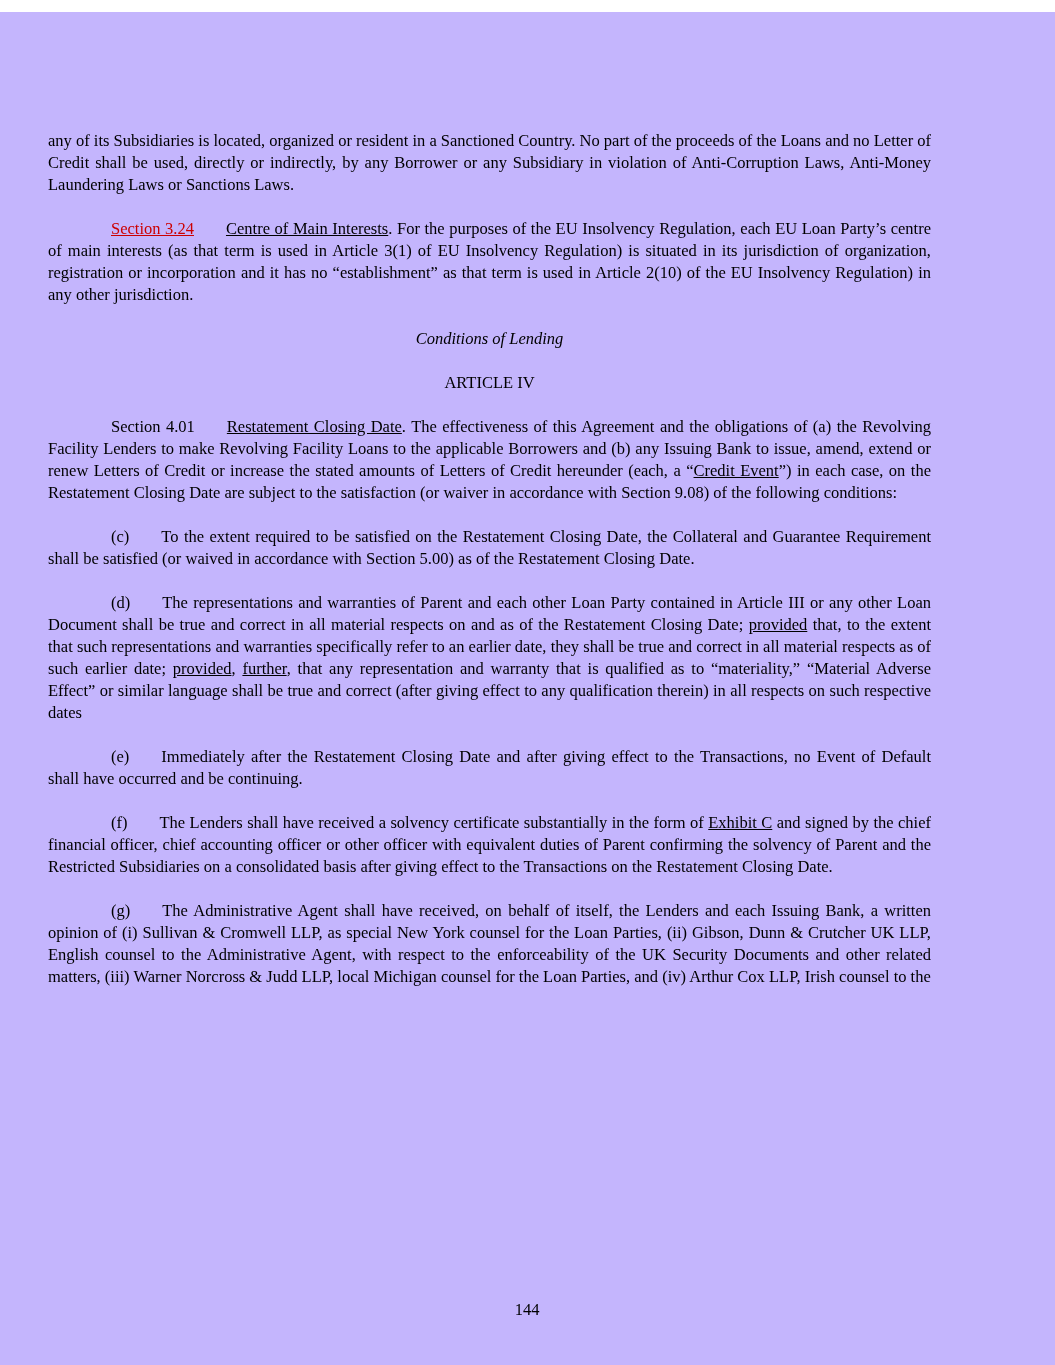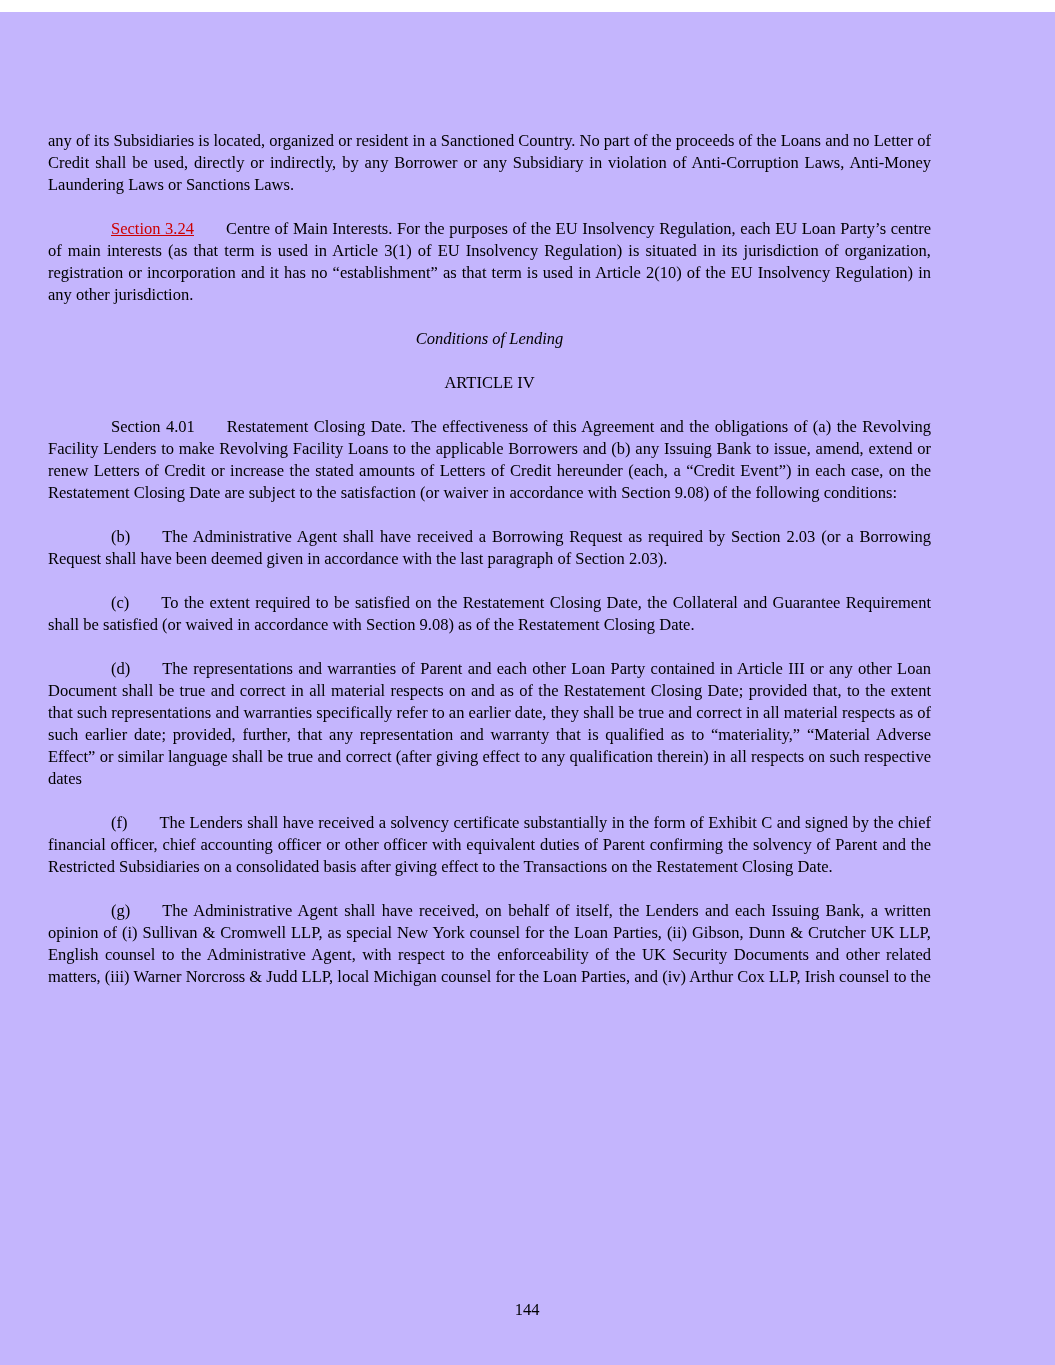--- a/index.html
+++ b/index.html
@@ -38,21 +38,21 @@
     text-align-last: center;
     text-indent: 0;
     font-style: italic;
   }
   .seg-normal { }
   .seg-link {
     color: var(--accent);
     cursor: pointer;
     text-decoration: underline;
   }
-  .seg-underline { }
+  .seg-underline { text-decoration: underline; }
   .seg-tab {
     display: inline-block;
     width: 32px;
   }
   .page-footer {
     position: absolute;
     left: 0;
     right: 1px;
     bottom: 56px;
     text-align: center;
@@ -64,22 +64,22 @@
 </head>
 <body>
 
 <div class="page">
   <main class="doc">
       <p class="block b-body"><span class="seg-normal">any of its Subsidiaries is located, organized or resident in a Sanctioned Country. No part of the proceeds of the Loans and no Letter of Credit shall be used, directly or indirectly, by any Borrower or any Subsidiary in violation of Anti-Corruption Laws, Anti-Money Laundering Laws or Sanctions Laws.</span></p>
       <p class="block b-body-indent"><span class="seg-link">Section 3.24</span><span class="seg-tab"></span><span class="seg-underline">Centre of Main Interests</span><span class="seg-normal">. For the purposes of the EU Insolvency Regulation, each EU Loan Party’s centre of main interests (as that term is used in Article 3(1) of EU Insolvency Regulation) is situated in its jurisdiction of organization, registration or incorporation and it has no “establishment” as that term is used in Article 2(10) of the EU Insolvency Regulation) in any other jurisdiction.</span></p>
       <p class="block b-heading-center-italic"><span class="seg-normal">Conditions of Lending</span></p>
       <p class="block b-heading-center"><span class="seg-normal">ARTICLE IV</span></p>
       <p class="block b-body-indent"><span class="seg-normal">Section 4.01</span><span class="seg-tab"></span><span class="seg-underline">Restatement Closing Date</span><span class="seg-normal">. The effectiveness of this Agreement and the obligations of (a) the Revolving Facility Lenders to make Revolving Facility Loans to the applicable Borrowers and (b) any Issuing Bank to issue, amend, extend or renew Letters of Credit or increase the stated amounts of Letters of Credit hereunder (each, a “</span><span class="seg-underline">Credit Event</span><span class="seg-normal">”) in each case, on the Restatement Closing Date are subject to the satisfaction (or waiver in accordance with Section 9.08) of the following conditions:</span></p>
-      <p class="block b-body-indent"><span class="seg-normal">(b)</span><span class="seg-tab"></span><span class="seg-normal">The Administrative Agent shall have received a Borrowing Request as required by Section 2.03 (or a Borrowing Request shall have been deemed given in accordance with the last paragraph of Section 2.03).</span></p>
-      <p class="block b-body-indent"><span class="seg-normal">(c)</span><span class="seg-tab"></span><span class="seg-normal">To the extent required to be satisfied on the Restatement Closing Date, the Collateral and Guarantee Requirement shall be satisfied (or waived in accordance with Section 9.08) as of the Restatement Closing Date.</span></p>
+      <p class="block b-body-indent"><span class="seg-normal">(c)</span><span class="seg-tab"></span><span class="seg-normal">To the extent required to be satisfied on the Restatement Closing Date, the Collateral and Guarantee Requirement shall be satisfied (or waived in accordance with Section 5.00) as of the Restatement Closing Date.</span></p>
       <p class="block b-body-indent"><span class="seg-normal">(d)</span><span class="seg-tab"></span><span class="seg-normal">The representations and warranties of Parent and each other Loan Party contained in Article III or any other Loan Document shall be true and correct in all material respects on and as of the Restatement Closing Date; </span><span class="seg-underline">provided</span><span class="seg-normal"> that, to the extent that such representations and warranties specifically refer to an earlier date, they shall be true and correct in all material respects as of such earlier date; </span><span class="seg-underline">provided</span><span class="seg-normal">, </span><span class="seg-underline">further</span><span class="seg-normal">, that any representation and warranty that is qualified as to “materiality,” “Material Adverse Effect” or similar language shall be true and correct (after giving effect to any qualification therein) in all respects on such respective dates</span></p>
+      <p class="block b-body-indent"><span class="seg-normal">(e)</span><span class="seg-tab"></span><span class="seg-normal">Immediately after the Restatement Closing Date and after giving effect to the Transactions, no Event of Default shall have occurred and be continuing.</span></p>
       <p class="block b-body-indent"><span class="seg-normal">(f)</span><span class="seg-tab"></span><span class="seg-normal">The Lenders shall have received a solvency certificate substantially in the form of </span><span class="seg-underline">Exhibit C</span><span class="seg-normal"> and signed by the chief financial officer, chief accounting officer or other officer with equivalent duties of Parent confirming the solvency of Parent and the Restricted Subsidiaries on a consolidated basis after giving effect to the Transactions on the Restatement Closing Date.</span></p>
       <p class="block b-body-indent"><span class="seg-normal">(g)</span><span class="seg-tab"></span><span class="seg-normal">The Administrative Agent shall have received, on behalf of itself, the Lenders and each Issuing Bank, a written opinion of (i) Sullivan &amp; Cromwell LLP, as special New York counsel for the Loan Parties, (ii) Gibson, Dunn &amp; Crutcher UK LLP, English counsel to the Administrative Agent, with respect to the enforceability of the UK Security Documents and other related matters, (iii) Warner Norcross &amp; Judd LLP, local Michigan counsel for the Loan Parties, and (iv) Arthur Cox LLP, Irish counsel to the</span></p>
     </main>
   <footer class="page-footer">
     <span>144</span>
   </footer>
 </div>
 
 </body></html>

